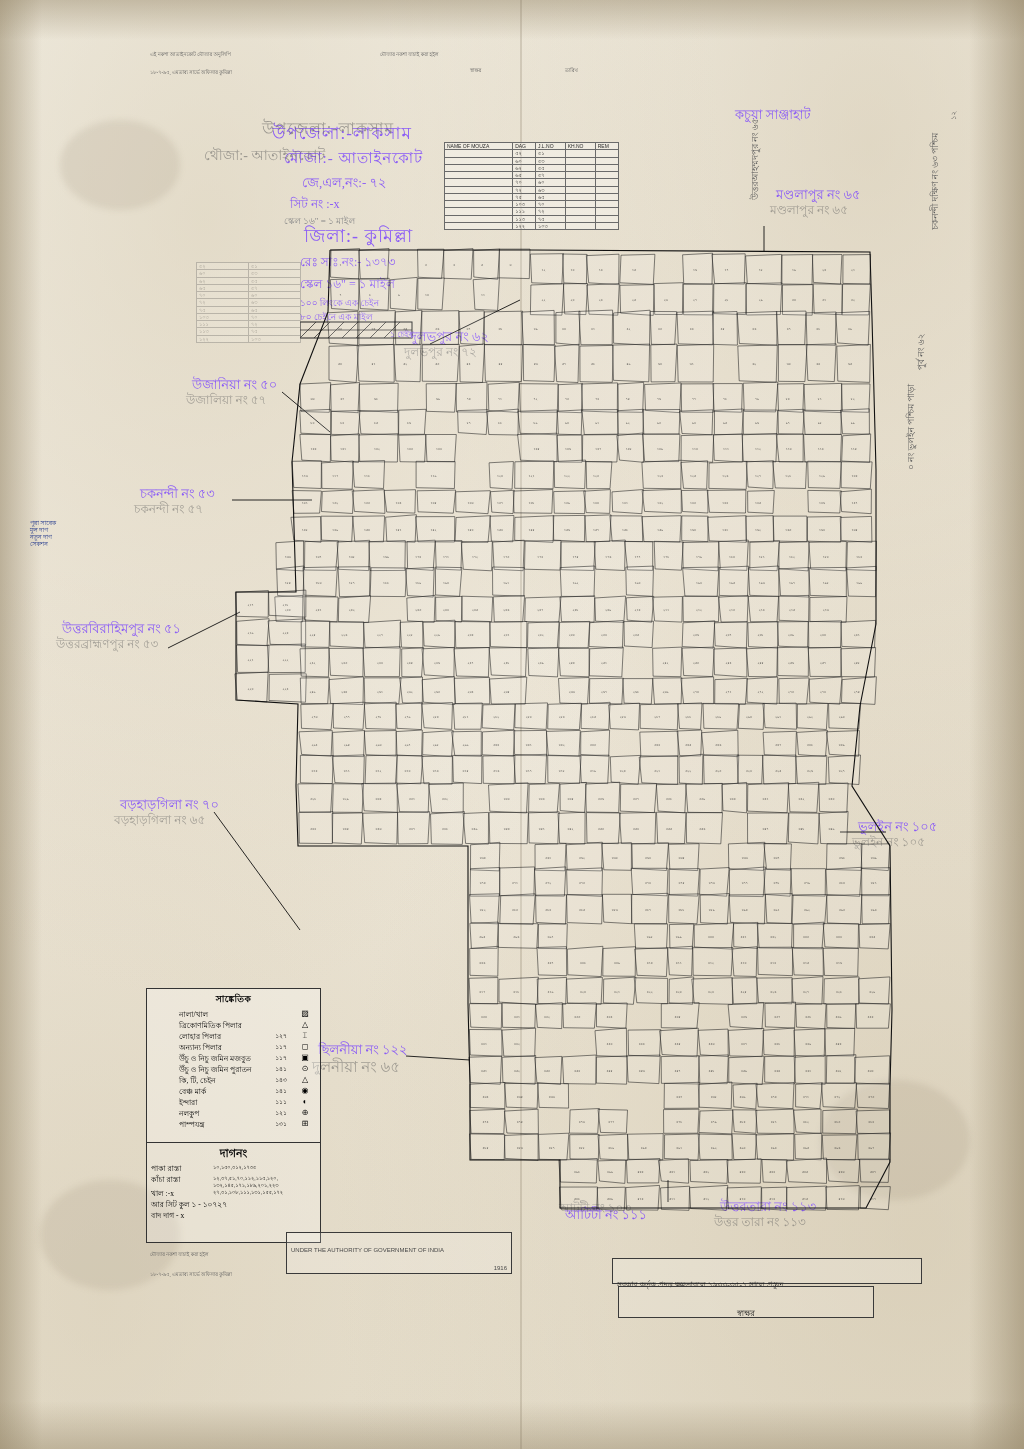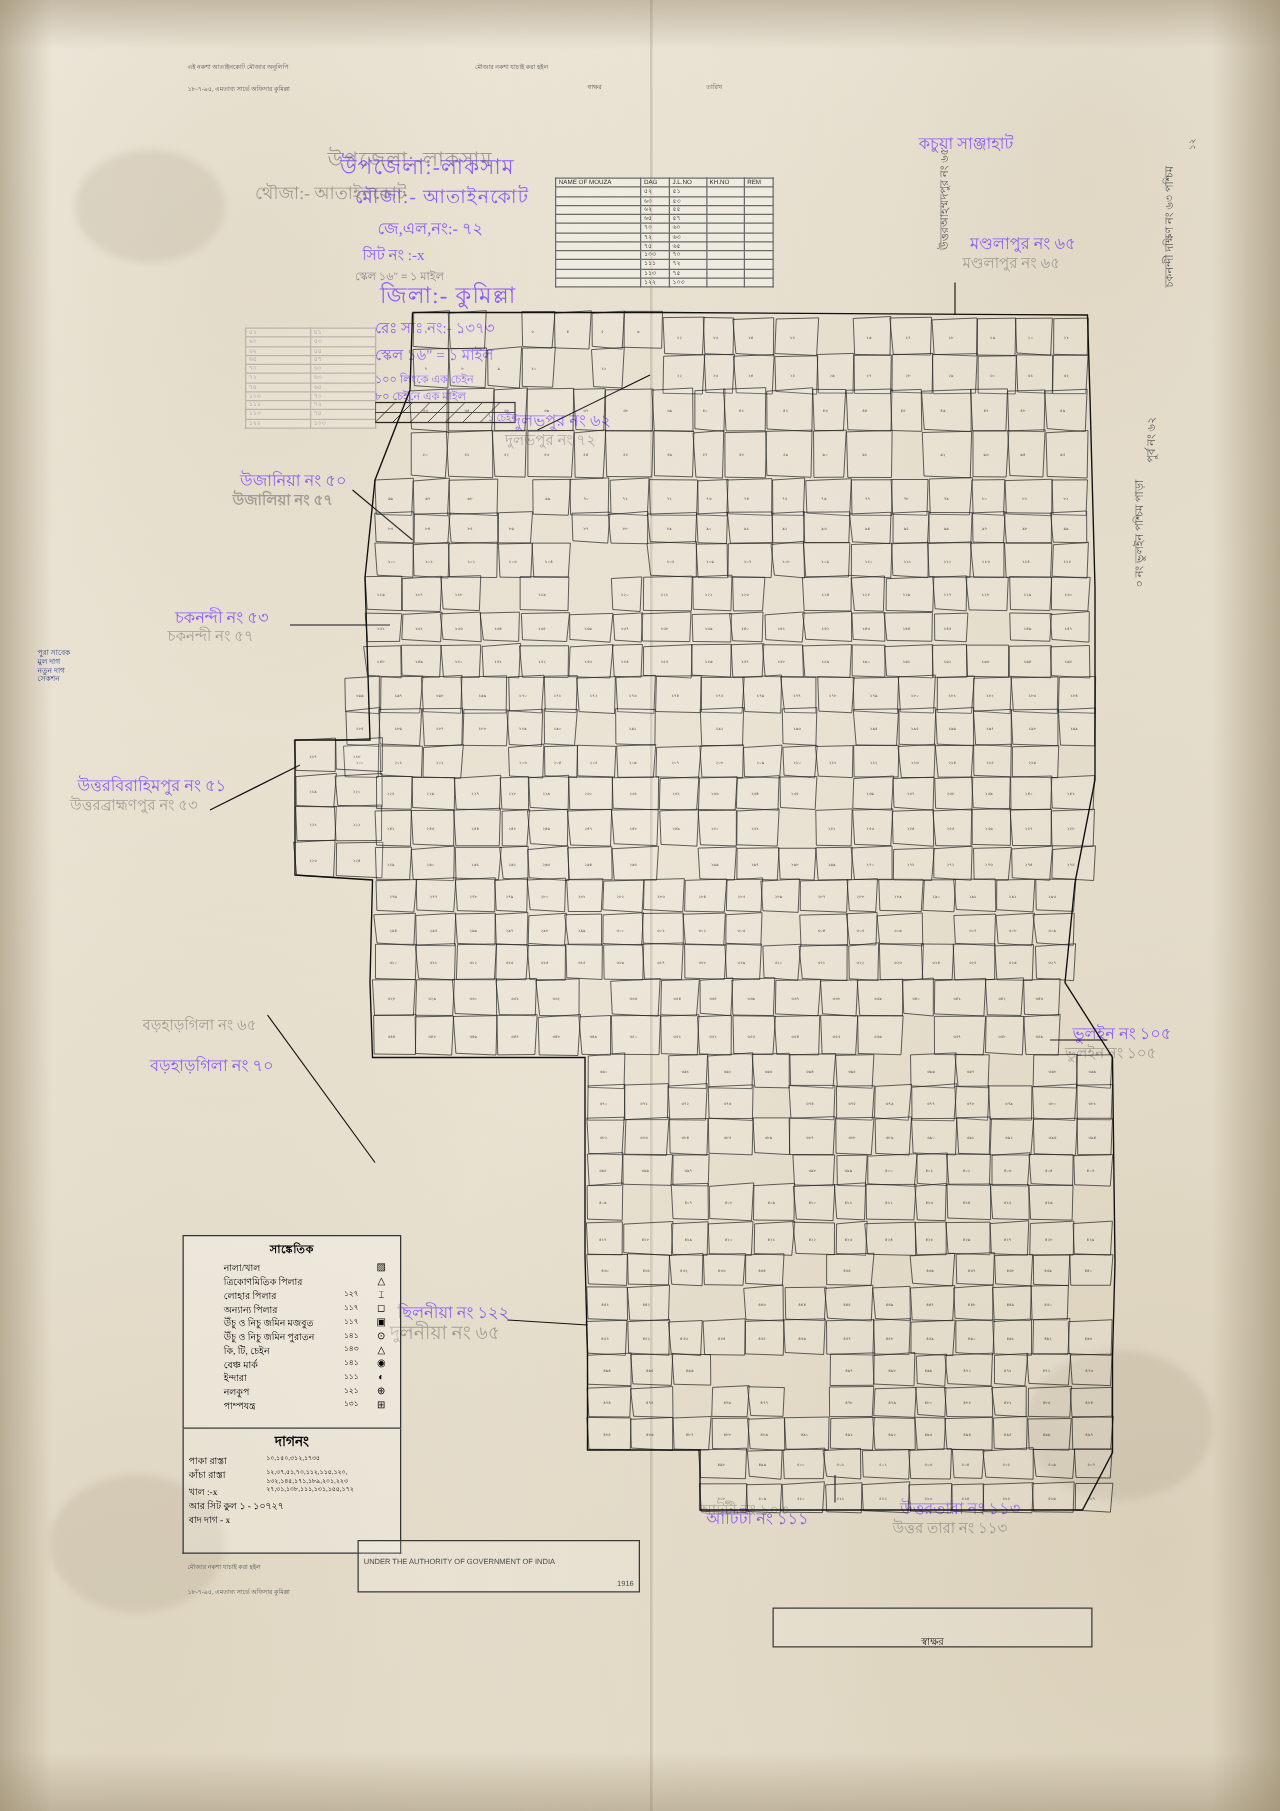--- a/index.html
+++ b/index.html
@@ -357,26 +357,26 @@
           <td>১২২</td>
           <td>১০৩</td>
         </tr>
       </tbody>
   </table>
 
   <div id="neighbour-layer">
       <div class="txt bn" style="left: 410px; top: 330px; font-size: 13px;">দুলভপুর নং ৬২</div>
       <div class="txt bn ink-faint" style="left: 404px; top: 346px; font-size: 12px; opacity: 0.5;">দুলভপুর নং ৭২</div>
       <div class="txt bn" style="left: 192px; top: 378px; font-size: 13px;">উজানিয়া নং ৫০</div>
-      <div class="txt bn ink-faint" style="left: 186px; top: 394px; font-size: 12px; opacity: 0.5; font-weight: bold;">উজালিয়া নং ৫৭</div>
+      <div class="txt bn ink-faint" style="left: 186px; top: 394px; font-size: 12px; opacity: 0.5;">উজালিয়া নং ৫৭</div>
       <div class="txt bn" style="left: 140px; top: 487px; font-size: 13px;">চকনন্দী নং ৫৩</div>
       <div class="txt bn ink-faint" style="left: 134px; top: 503px; font-size: 12px; opacity: 0.5;">চকনন্দী নং ৫৭</div>
       <div class="txt bn" style="left: 62px; top: 622px; font-size: 13px;">উত্তরবিরাহিমপুর নং ৫১</div>
       <div class="txt bn ink-faint" style="left: 56px; top: 638px; font-size: 12px; opacity: 0.5;">উত্তরব্রাহ্মণপুর নং ৫৩</div>
-      <div class="txt bn" style="left: 120px; top: 798px; font-size: 13px; margin-top: 48px;">বড়হাড়গিলা নং ৭০</div>
+      <div class="txt bn" style="left: 120px; top: 798px; font-size: 13px;">বড়হাড়গিলা নং ৭০</div>
       <div class="txt bn ink-faint" style="left: 114px; top: 814px; font-size: 12px; opacity: 0.5;">বড়হাড়গিলা নং ৬৫</div>
       <div class="txt bn" style="left: 318px; top: 1043px; font-size: 13px;">ছিলনীয়া নং ১২২</div>
       <div class="txt bn ink-faint" style="left: 312px; top: 1059px; font-size: 15px; opacity: 0.5;">দুলনীয়া নং ৬৫</div>
       <div class="txt bn" style="left: 565px; top: 1208px; font-size: 13px;">আটিটী নং ১১১</div>
       <div class="txt bn ink-faint" style="left: 559px; top: 1202px; font-size: 12px; opacity: 0.5;">আটটী নং ১০৩</div>
       <div class="txt bn" style="left: 720px; top: 1200px; font-size: 13px;">উত্তরতারা নং ১১৩</div>
       <div class="txt bn ink-faint" style="left: 714px; top: 1216px; font-size: 12px; opacity: 0.5;">উত্তর তারা নং ১১৩</div>
       <div class="txt bn" style="left: 858px; top: 820px; font-size: 13px;">ভুলইন নং ১০৫</div>
       <div class="txt bn ink-faint" style="left: 852px; top: 836px; font-size: 12px; opacity: 0.5;">ভুলইন নং ১০৫</div>
       <div class="txt bn" style="left: 776px; top: 188px; font-size: 13px;">মণ্ডলাপুর নং ৬৫</div>
@@ -3085,20 +3085,23 @@
           <span class="s-v" style="font-size: 5px;"></span>
         </div>
       </div>
   </div>
 
   <div class="stamp" style="left:286px;top:1232px;width:226px;height:42px;font-size:6px;color:#4a4a4a;">
     <div>UNDER THE AUTHORITY OF GOVERNMENT OF INDIA</div>
     <div style="text-align:right;">1916</div>
   </div>
 
+  <div class="stamp" style="left:612px;top:1258px;width:310px;height:26px;">
+    <div>সরকার কর্তৃক প্রদত্ত ক্ষমতাবলে ১৯৩৩-৩৫-১ সালে প্রস্তুত</div>
+  </div>
 
   <div class="stamp" style="left:618px;top:1286px;width:256px;height:32px;background:rgba(255,255,255,0.15);">
     <div style="text-align:center;font-size:8px;">স্বাক্ষর</div>
   </div>
 
 
   <div class="txt bn ink-faint" style="left:150px;top:1252px;font-size:5px;">মৌজার নকশা যাচাই করা হইল</div>
   <div class="txt bn ink-faint" style="left:150px;top:1272px;font-size:5px;">১৮-৭-৯৫, এমতাব্য সার্ভে অফিসার কুমিল্লা</div>
 </div>
 

